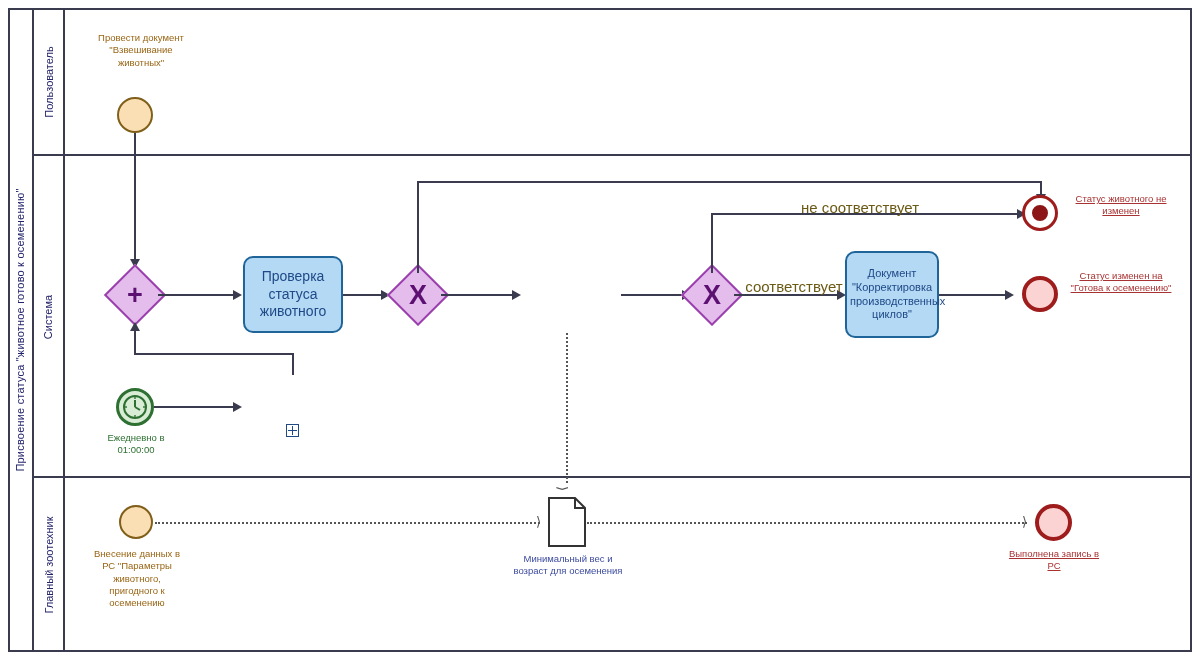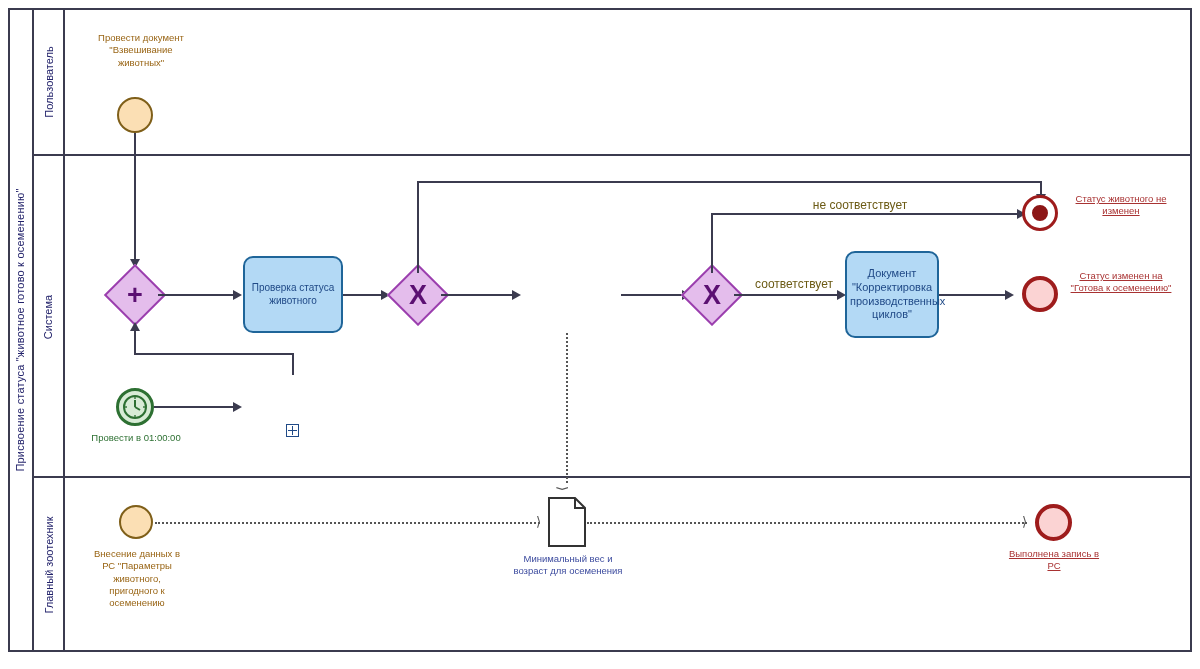--- a/index.html
+++ b/index.html
@@ -16,40 +16,40 @@
 
   .lane{position:absolute;box-sizing:border-box;border-bottom:2px solid #3b3b4f;}
   .lane-hdr{position:absolute;box-sizing:border-box;border-right:2px solid #3b3b4f;
         display:flex;align-items:center;justify-content:center;}
   .lane-hdr span{transform:rotate(-90deg);white-space:nowrap;font-size:11px;color:#23236b;}
 
   
   .node{position:absolute;box-sizing:border-box;}
   .task{border:2px solid #1f6599;border-radius:10px;background:#b3d9f5;
         display:flex;align-items:center;justify-content:center;text-align:center;
-        font-size:10px;color:#204a87;line-height:1.25;padding:2px 3px;}
+        font-size:14px;color:#204a87;line-height:1.25;padding:2px 3px;}
   .task .tlabel{display:block;width:100%;}
 
   .ev{border-radius:50%;box-sizing:border-box;}
   .ev-start{background:#fbdfb4;border:2px solid #7f5f19;}
   .ev-timer{background:#d8ecd6;border:3px solid #2d7032;}
   .ev-end-light{background:#fbd3d3;border:4px solid #9e1c1c;}
   .ev-end-double{background:#fff;border:3px solid #9e1c1c;}
   .ev-end-double .inner{position:absolute;left:4px;top:4px;right:4px;bottom:4px;
         border-radius:50%;border:3px solid #fff;background:#8c1616;box-sizing:border-box;}
 
   .gw{background:#e4bdec;border:2px solid #9b3fae;transform:rotate(45deg);box-sizing:border-box;}
   .gw-mark{position:absolute;left:0;top:0;width:100%;height:100%;
         display:flex;align-items:center;justify-content:center;
         color:#5b1072;font-weight:bold;font-size:27px;line-height:1;}
 
   .lbl{position:absolute;text-align:center;font-size:9.5px;line-height:1.3;}
   .lbl-start{color:#996515;}
   .lbl-end{color:#a83232;text-decoration:underline;}
-  .lbl-flow{color:#6b5a14;font-size:12px;}
+  .lbl-flow{color:#6b5a14;font-size:15px;}
   .lbl-doc{color:#4e5fbb;}
 
   .doc-shape{position:absolute;}
 
   
   .conn{position:absolute;background:#3b3b4f;}
   .h{height:2px;} .v{width:2px;}
   .dotv{position:absolute;width:0;border-left:2px dotted #555;}
   .doth{position:absolute;height:0;border-top:2px dotted #555;}
   .arrow{position:absolute;width:0;height:0;}
@@ -153,21 +153,21 @@
     <svg width="100%" height="100%" viewBox="0 0 32 32">
       <circle cx="16" cy="16" r="11" fill="none" stroke="#2d7032" stroke-width="2"></circle>
       <line x1="16" y1="16" x2="16" y2="9" stroke="#2d7032" stroke-width="2"></line>
       <line x1="16" y1="16" x2="21" y2="19" stroke="#2d7032" stroke-width="2"></line>
       <line x1="16" y1="5" x2="16" y2="8" stroke="#2d7032" stroke-width="1.4"></line>
       <line x1="16" y1="24" x2="16" y2="27" stroke="#2d7032" stroke-width="1.4"></line>
       <line x1="5" y1="16" x2="8" y2="16" stroke="#2d7032" stroke-width="1.4"></line>
       <line x1="24" y1="16" x2="27" y2="16" stroke="#2d7032" stroke-width="1.4"></line>
     </svg>
   </div>
-  <div class="lbl lbl-start" style="left:90px;top:432px;width:92px;color:#2d7032;">Провести в 01:00:00</div>
+  <div class="lbl lbl-start" style="left:90px;top:432px;width:92px;color:#2d7032;">Ежедневно в 01:00:00</div>
 
   <div class="conn h" style="left:154px;top:406px;width:80px;"></div>
   <div class="arrow ar-r" style="left:233px;top:402px;"></div>
 
   <div class="submark" style="left:286px;top:424px;"></div>
 
   <div class="conn v" style="left:292px;top:353px;height:22px;"></div>
   <div class="conn h" style="left:134px;top:353px;width:160px;"></div>
   <div class="conn v" style="left:134px;top:331px;height:22px;"></div>
   <div class="arrow ar-u" style="left:130px;top:322px;"></div>

